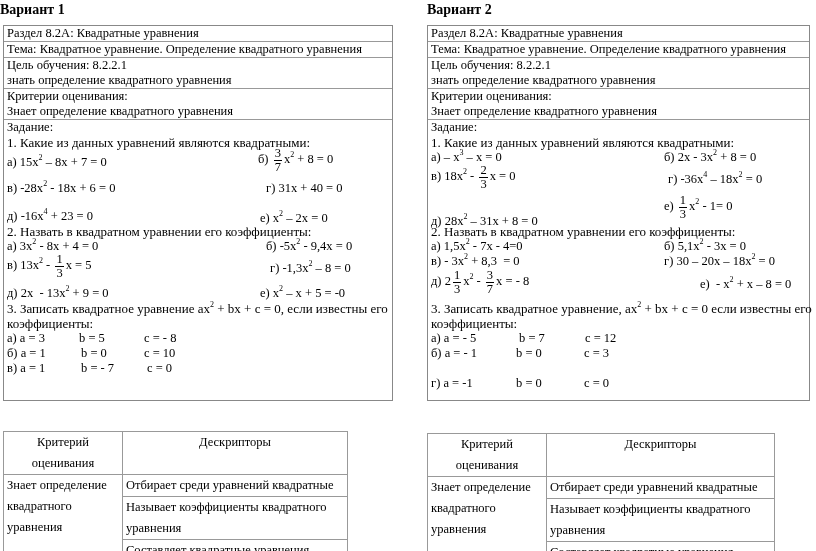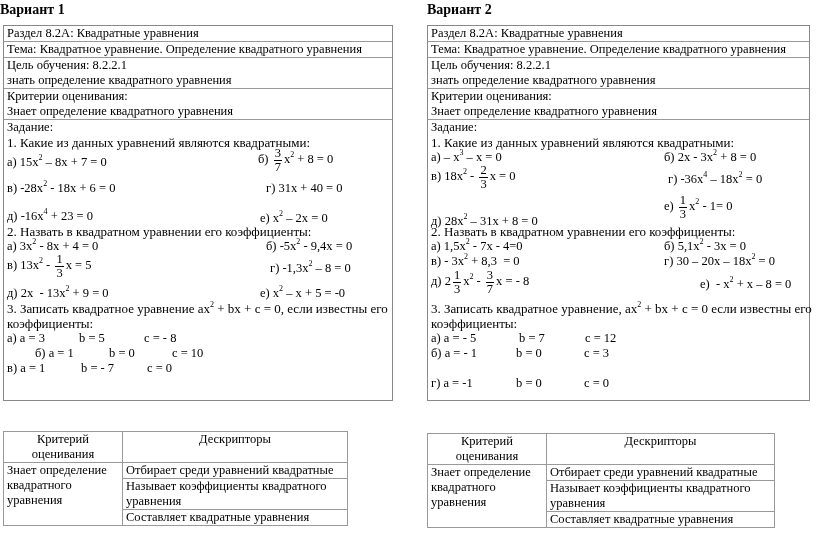--- a/index.html
+++ b/index.html
@@ -20,21 +20,21 @@
   .col2 { position:absolute; white-space:nowrap; line-height:15px; }
   .frac { display:inline-block; vertical-align:middle; text-align:center; line-height:13px; margin:0 2px; }
   .frac span { display:block; }
   .frac .num { border-bottom:1px solid #000; padding:0 1px; }
   sup { font-size:8px; vertical-align:6px; line-height:0; }
   .q { font-size:13px; }
   .coef span { display:inline-block; }
   table.crit { position:absolute; border-collapse:collapse; font-size:12.5px; }
   .v1 table.crit { left:3px; top:431px; width:345px; }
   .v2 table.crit { left:7px; top:433px; width:348px; }
-  table.crit td, table.crit th { border:1px solid #999; padding:0 3px; line-height:15px; vertical-align:top; font-weight:normal; }
+  table.crit td, table.crit th { border:1px solid #999; padding:0 3px; line-height:21px; vertical-align:top; font-weight:normal; }
   table.crit th { text-align:center; }
 </style>
 </head>
 <body>
 
 <div class="variant v1">
   <div class="vtitle">Вариант 1</div>
   <div class="main">
     <div class="row">Раздел 8.2А: Квадратные уравнения</div>
     <div class="row">Тема: Квадратное уравнение. Определение квадратного уравнения</div>
@@ -89,21 +89,21 @@
       </div>
       <div class="col2" style="top:166px; left:256px;">
         <span>е)</span> x<sup>2</sup> – x + 5 = -0
       </div>
 
       <div class="line q" style="top:181px;">3. Записать квадратное уравнение ax<sup>2</sup> + bx + c = 0, если известны его</div>
       <div class="line q" style="top:196px;">коэффициенты:</div>
       <div class="line coef" style="top:211px;">
         <span style="width:72px"><span>а)</span> <span>a = 3</span></span><span style="width:65px">b = 5</span><span>c = - 8</span>
       </div>
-      <div class="line coef" style="top:226px;margin-left:28px;">
+      <div class="line coef" style="top:226px;">
         <span style="width:74px"><span>б)</span> <span>a = 1</span></span><span style="width:63px">b = 0</span><span>c = 10</span>
       </div>
       <div class="line coef" style="top:241px;">
         <span style="width:74px"><span>в)</span> <span>a = 1</span></span><span style="width:66px">b = - 7</span><span>c = 0</span>
       </div>
     </div>
   </div>
 
   <table class="crit">
     <tbody>

